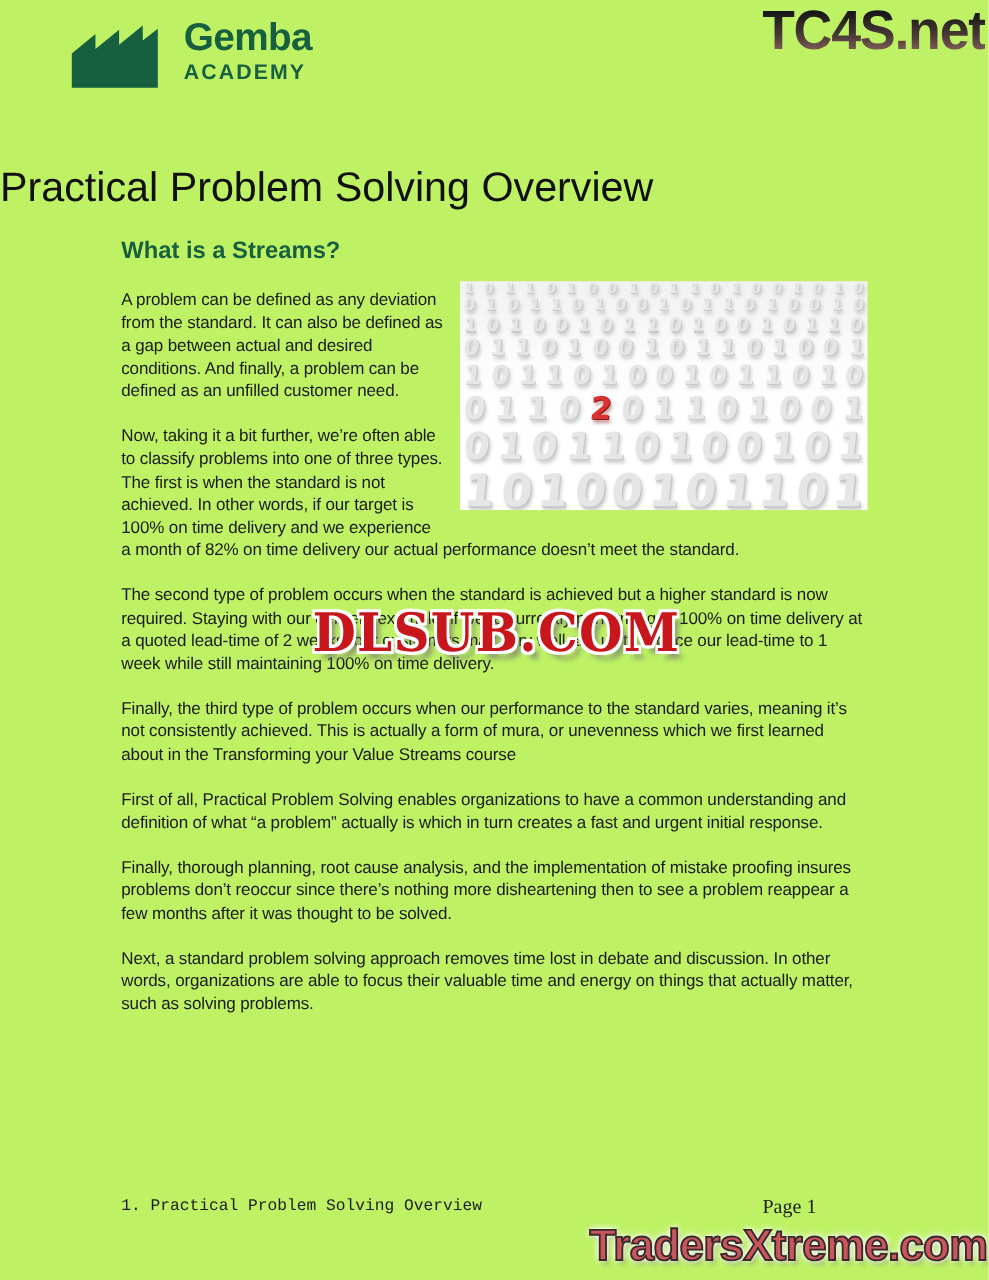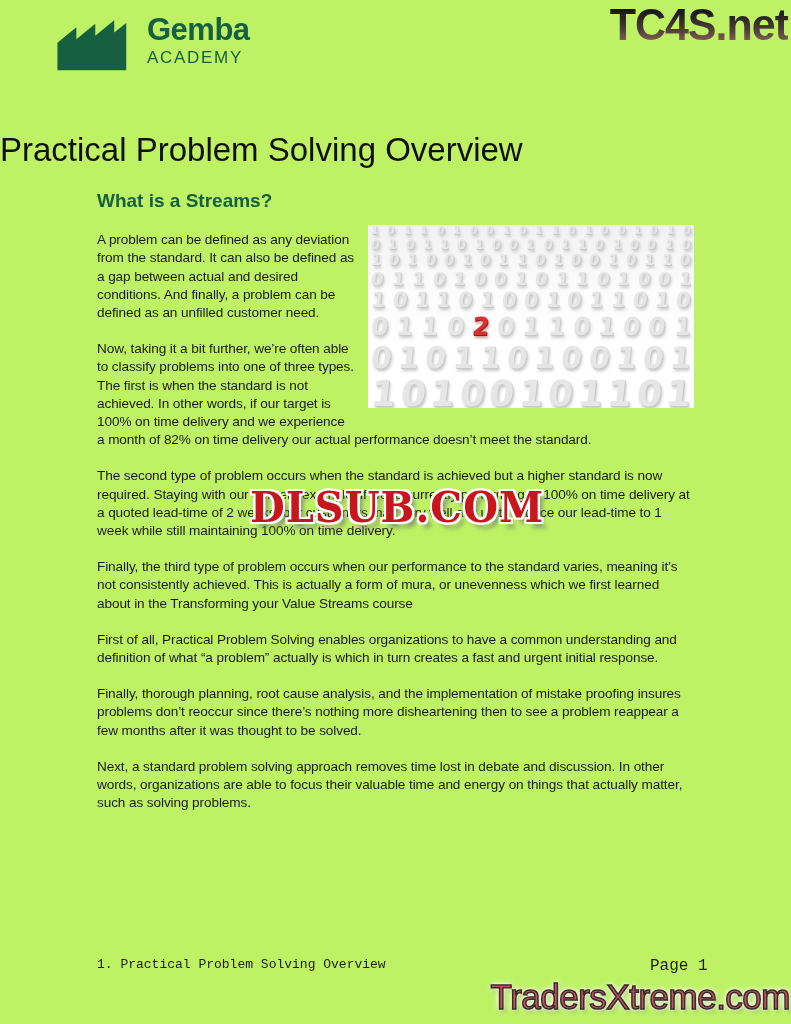--- a/index.html
+++ b/index.html
@@ -12,21 +12,21 @@
   .page{
     position:relative;width:791px;height:1024px;background:#bef264;overflow:hidden;
     font-family:"Liberation Sans",sans-serif;color:var(--ink);
   }
 
   
   .logo{position:absolute;left:54px;top:10px;display:flex;align-items:flex-start;}
   .logo-icon{width:86px;height:62px;flex:0 0 auto;}
   .logo-text{display:flex;flex-direction:column;margin:4px 0 0 7px;line-height:1;}
   .logo-name{font-size:31px;font-weight:bold;color:var(--green);letter-spacing:-0.5px;}
-  .logo-sub{font-size:17px;font-weight:normal;color:var(--green);letter-spacing:1.7px;margin-top:4px;}
+  .logo-sub{font-size:17px;font-weight:bold;color:var(--green);letter-spacing:1.7px;margin-top:4px;}
 
   .wm-top{
     position:absolute;top:0px;right:3px;
     font-size:43px;font-weight:bold;letter-spacing:-1px;line-height:1.2;
     background:linear-gradient(180deg,#151515 18%,#4a3a38 55%,#9a6d66 88%,#a97b72 100%);
     -webkit-background-clip:text;background-clip:text;color:transparent;
     transform:scaleY(1.03);
   }
 
   
@@ -67,29 +67,29 @@
     position:absolute;left:250px;top:483px;
     font-family:"DejaVu Serif",serif;font-weight:bold;font-size:40px;letter-spacing:1px;
     color:var(--wm-red);transform:scaleY(1.06);white-space:nowrap;
     text-shadow:
       -2px -2px 0 #fff,2px -2px 0 #fff,-2px 2px 0 #fff,2px 2px 0 #fff,
       0 -2px 0 #fff,0 2px 0 #fff,-2px 0 0 #fff,2px 0 0 #fff,
       5px 6px 4px rgba(110,110,110,.6);
   }
   .wm-bottom{
     position:absolute;right:1px;top:977px;
-    font-size:35px;font-weight:normal;letter-spacing:-0.5px;white-space:nowrap;
+    font-size:35px;font-weight:bold;letter-spacing:-0.5px;white-space:nowrap;
     color:var(--wm-bottom-red);
     -webkit-text-stroke:1.5px #38292b;
     text-shadow:0 0 3px #fff,0 0 5px #fff,0 0 7px #fff,2px 3px 4px rgba(0,0,0,.30);
   }
 
   
   .footer-left{position:absolute;left:97px;top:957px;font-family:Liberation Mono, monospace;font-size:13px;color:#1c1c1c;}
-  .footer-right{position:absolute;left:610px;top:957px;font-family:Liberation Mono, monospace;font-size:16px;color:#1c1c1c;margin-left:40px;}
+  .footer-right{position:absolute;left:610px;top:957px;font-family:Liberation Serif, serif;font-size:16px;color:#1c1c1c;}
 </style>
 </head>
 <body>
 
 <div class="page">
 
   <div class="logo">
     <svg class="logo-icon" viewBox="0 0 100 72" xmlns="http://www.w3.org/2000/svg">
       <path fill="#16603f" d="M4 70 L4 38 L26 20 L26 34 L48 16 L48 30 L70 12 L70 26 L84 15 L84 70 Z"></path>
     </svg>

